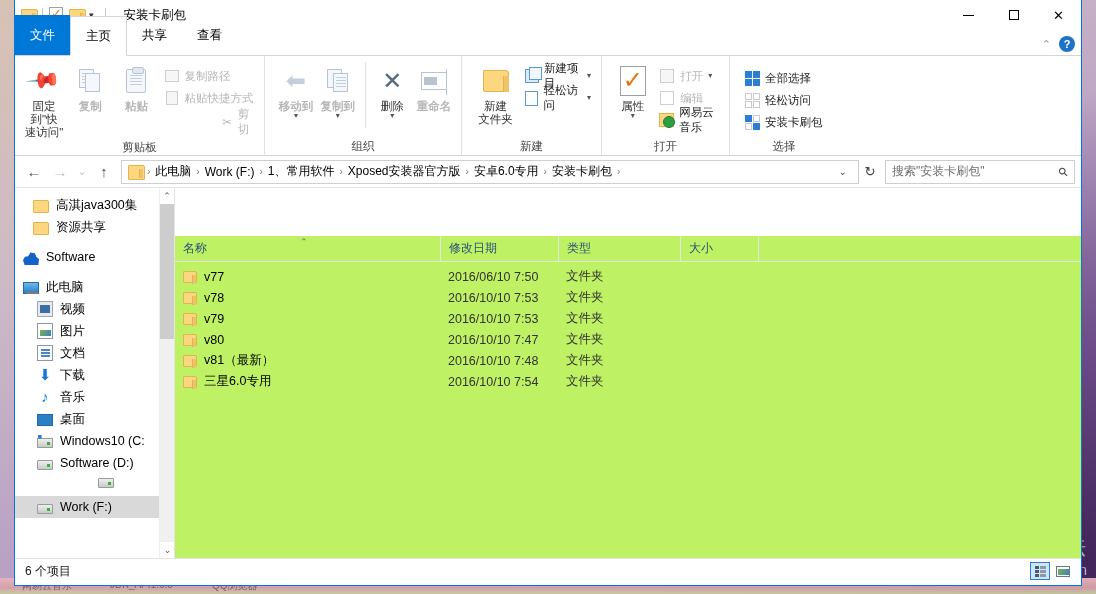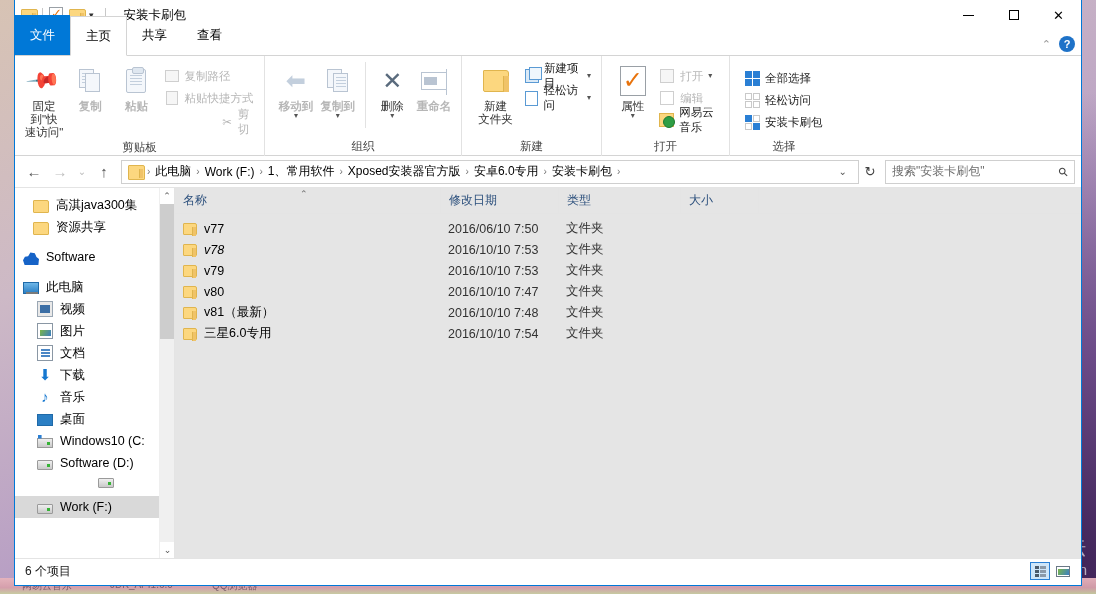--- a/index.html
+++ b/index.html
@@ -166,21 +166,21 @@
     background:#2a7fd4; clip-path:polygon(0 0,45% 0,45% 45%,0 45%,0 0); box-shadow:4px 0 0 #2a7fd4,0 4px 0 #2a7fd4,4px 4px 0 #2a7fd4;}
   .if-win::after{ content:""; position:absolute; right:2px; bottom:2px; width:3px; height:3px; background:#36b336;}
 
   .vscroll{ position:absolute; right:0; top:0; width:15px; height:370px; background:#fff;
     border-left:1px solid #efefef; }
   .vs-arrow{ height:16px; display:flex; align-items:center; justify-content:center;
     font-size:9px; color:#555; }
   .vs-thumb{ position:absolute; left:0; top:16px; width:15px; height:135px; background:#cdcdcd; }
   .vs-track{ position:absolute; left:0; top:151px; width:15px; bottom:16px; background:#f0f0f0; }
 
-  .filepane{ flex:1; background:#e5e5e5; position:relative; }
+  .filepane{ flex:1; background:#bef264; position:relative;margin-top:48px; }
   .colhdr{ height:26px; display:flex; align-items:center; border-bottom:1px solid #e4e4e4;
     position:relative; }
   .col{ font-size:12px; color:#2b4f7c; padding-left:8px; position:relative; height:26px;
     display:flex; align-items:center; }
   .col + .col{ border-left:1px solid #e4e4e4; }
   .sortcaret{ position:absolute; left:125px; top:1px; font-size:9px; color:#6a6a6a; }
   .rows{ padding-top:4px; }
   .row{ height:21px; display:flex; align-items:center; font-size:12.5px; color:#000; }
   .c-name{ display:flex; align-items:center; gap:7px; padding-left:8px; }
   .rowfolder{ width:14px; height:12px; background:#fcd77f; border:1px solid #e0b54e;
@@ -569,21 +569,21 @@
             <div class="row">
               <div class="c-name" style="width: 265px;">
                 <div class="rowfolder"></div>
                 <span>v77</span>
               </div>
               <div class="c-date" style="width: 118px;">2016/06/10 7:50</div>
               <div class="c-type" style="width: 122px;">文件夹</div>
               <div class="c-size" style="width: 78px;"></div>
             </div>
             <div class="row">
-              <div class="c-name" style="width: 265px; font-style: italic;">
+              <div class="c-name" style="width: 265px;">
                 <div class="rowfolder"></div>
                 <span>v78</span>
               </div>
               <div class="c-date" style="width: 118px;">2016/10/10 7:53</div>
               <div class="c-type" style="width: 122px;">文件夹</div>
               <div class="c-size" style="width: 78px;"></div>
             </div>
             <div class="row">
               <div class="c-name" style="width: 265px;">
                 <div class="rowfolder"></div>

